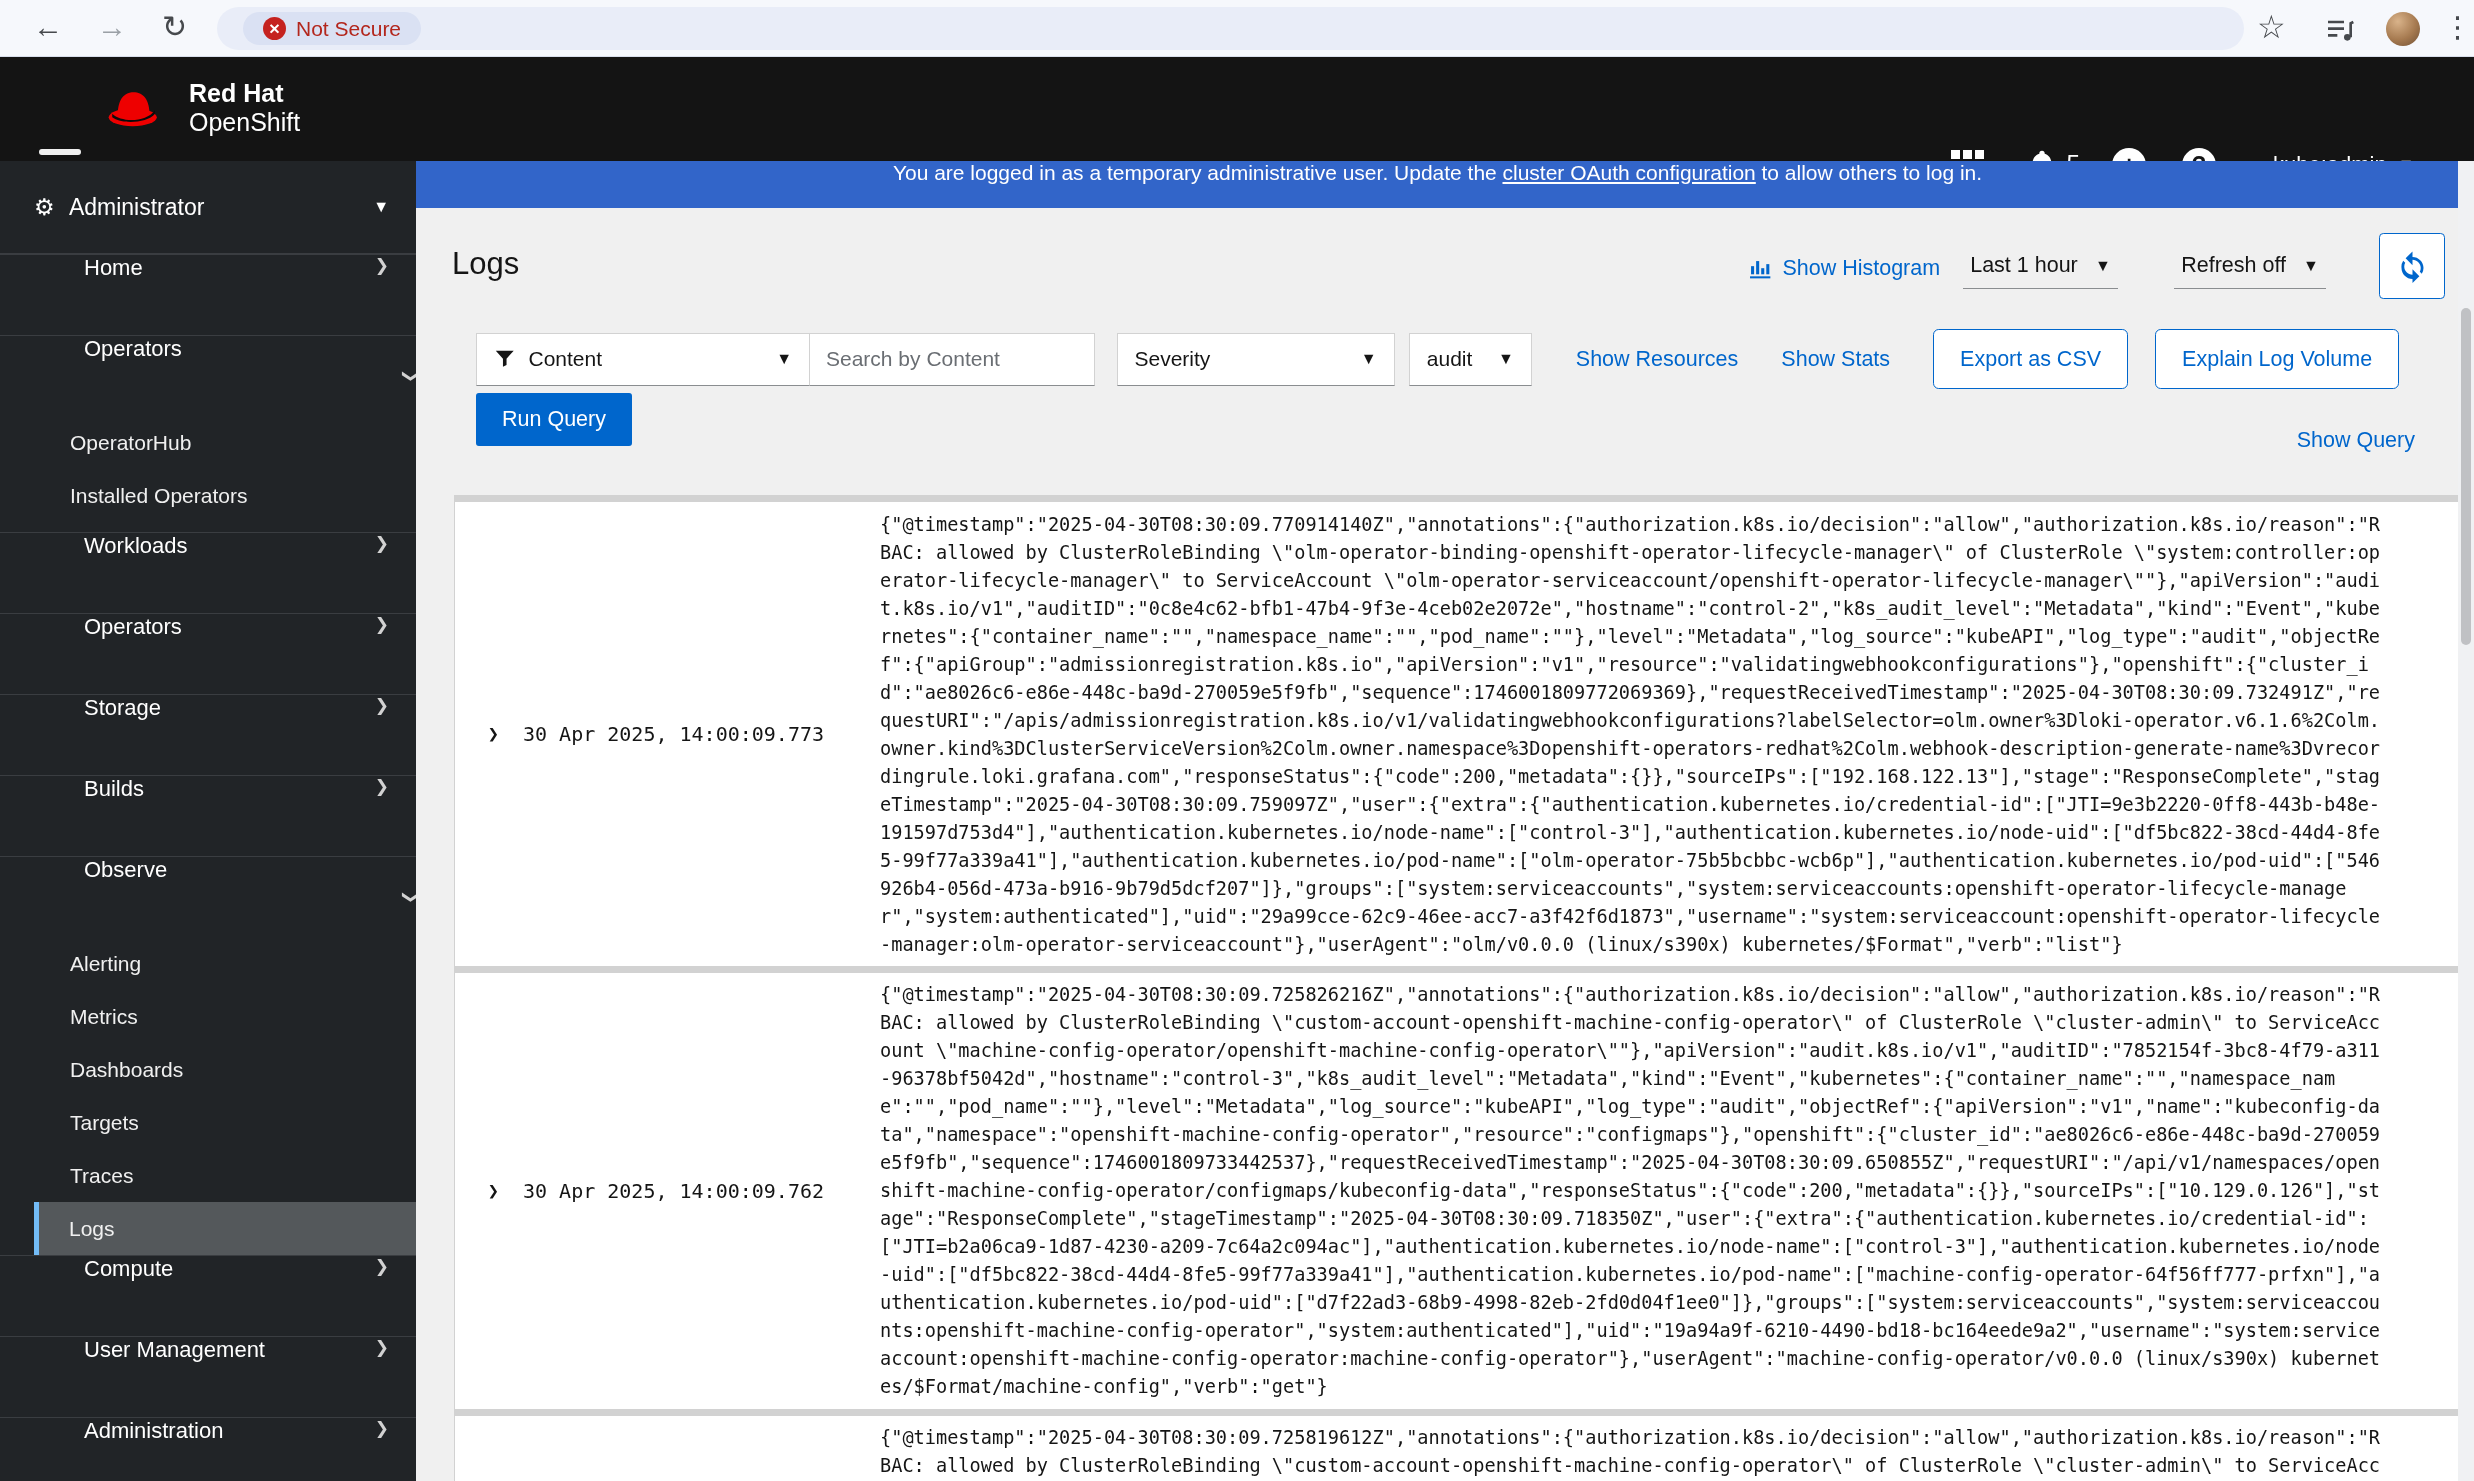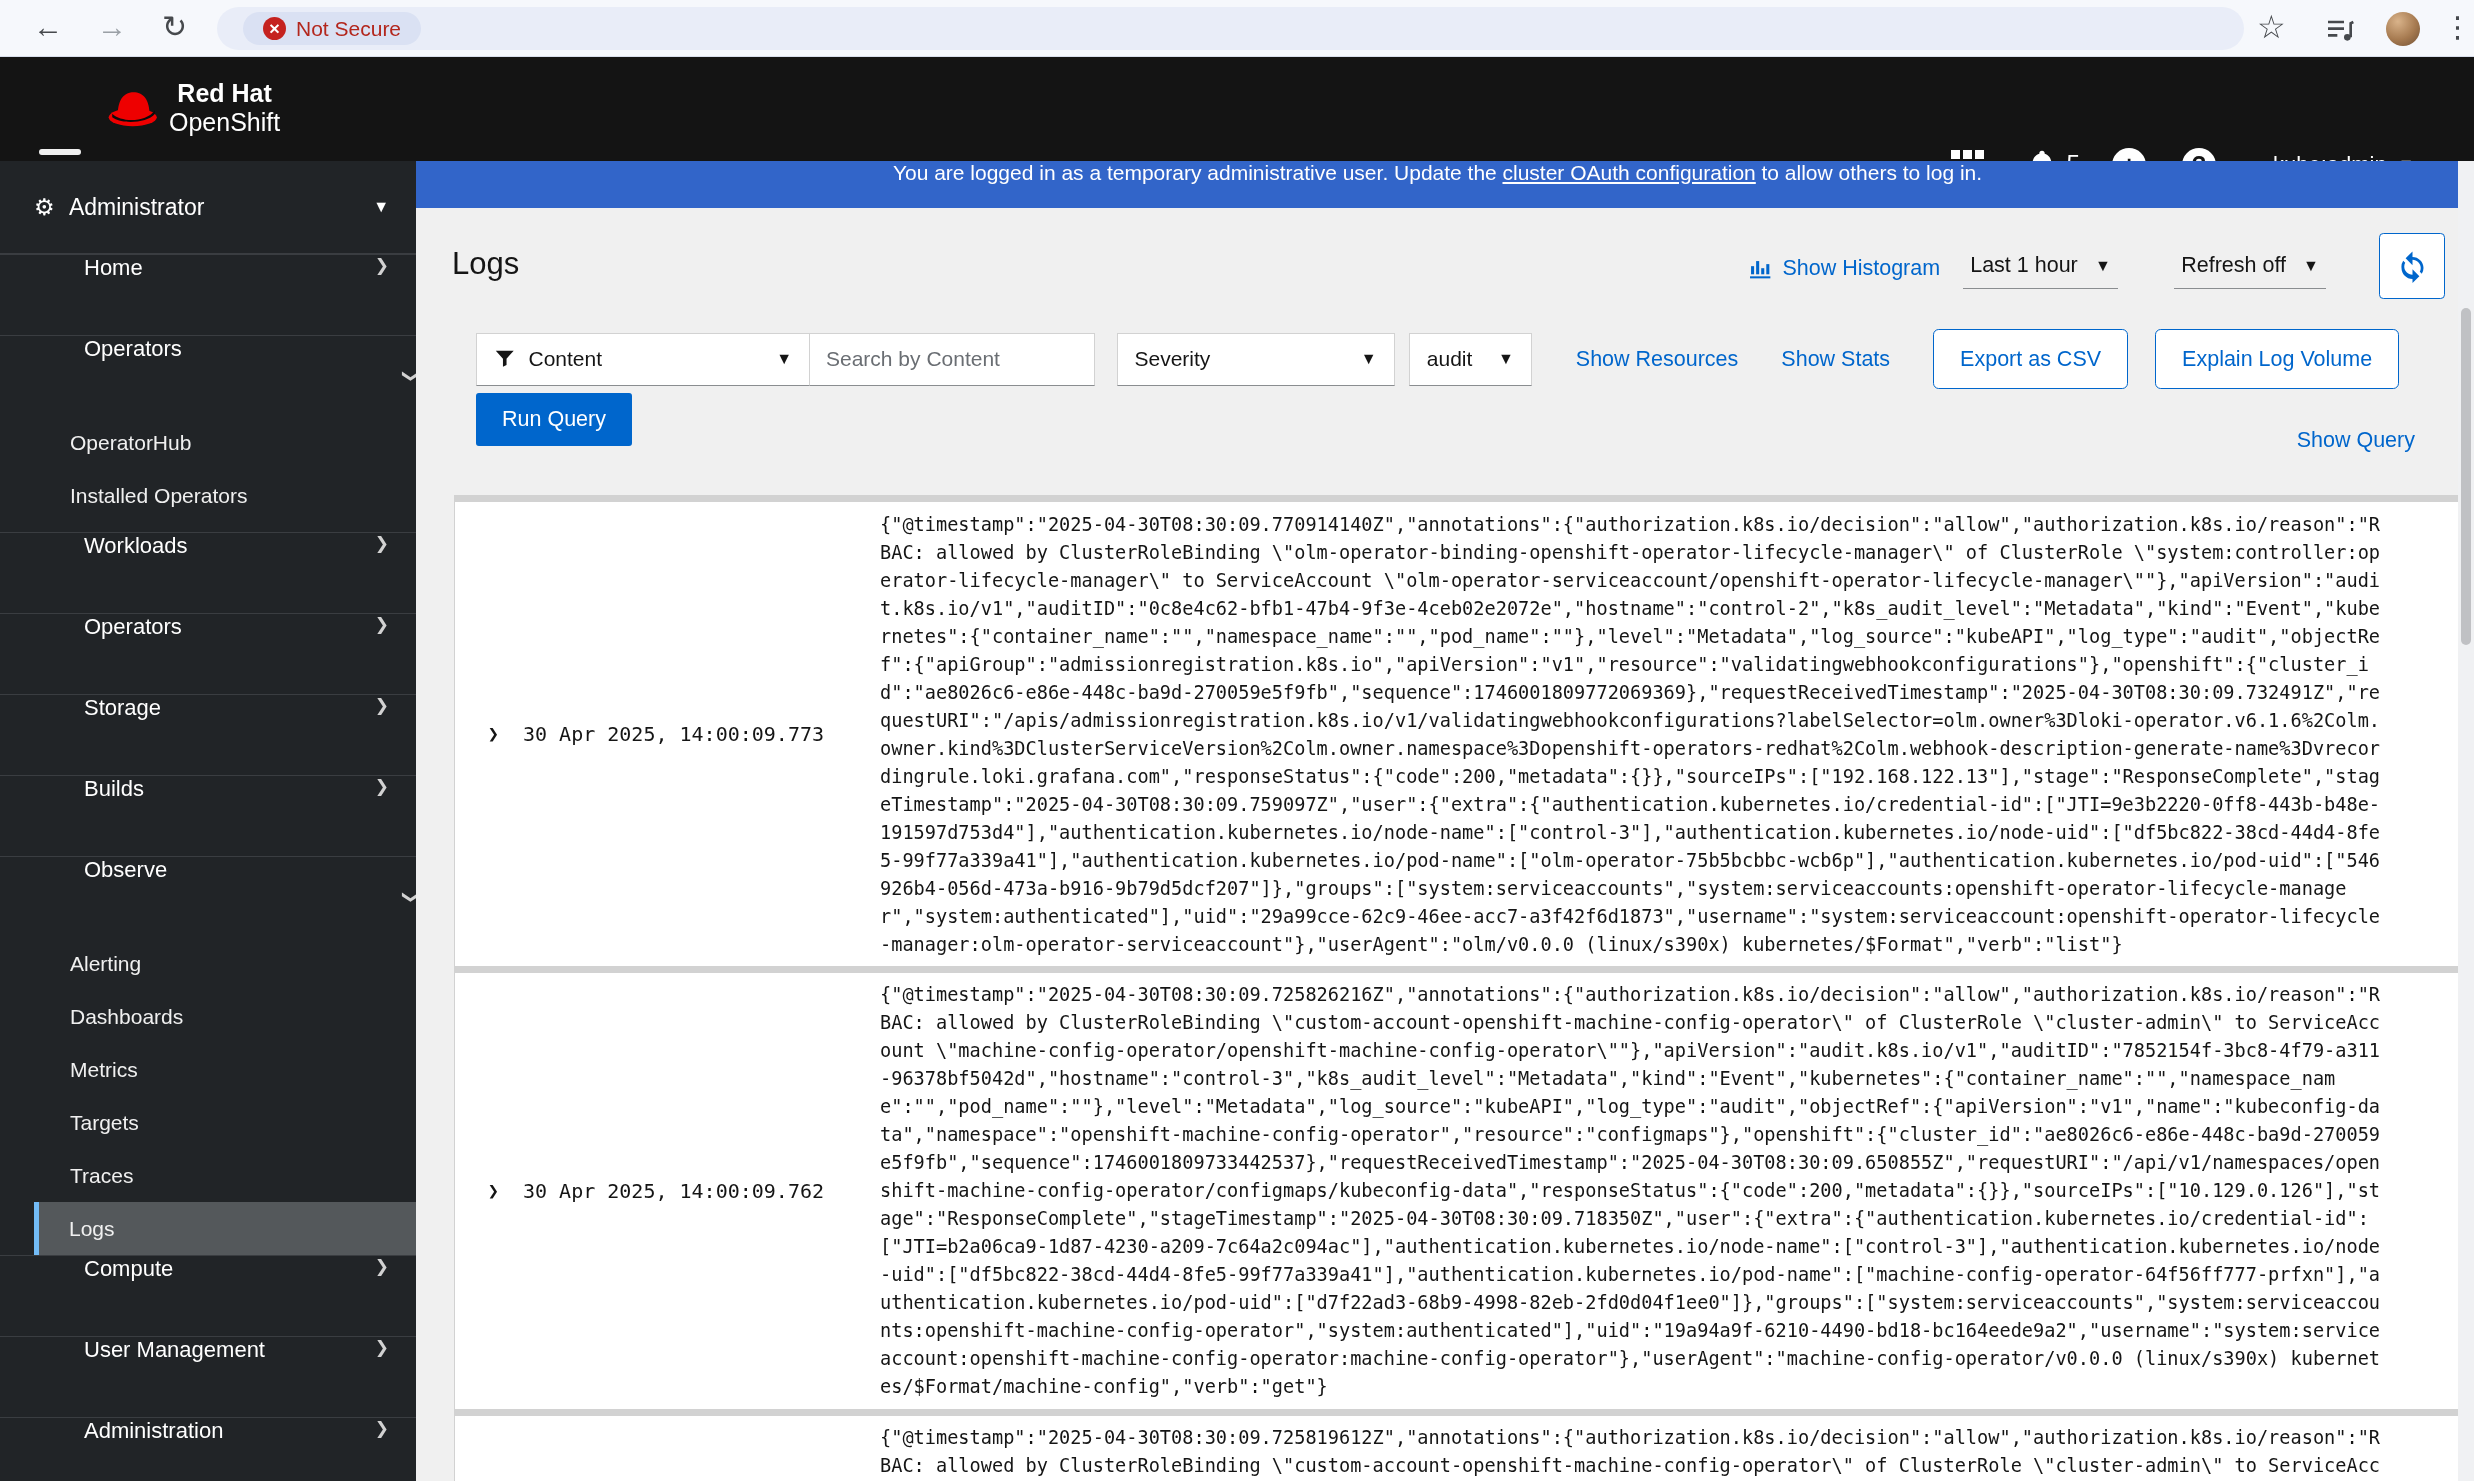--- a/index.html
+++ b/index.html
@@ -21,21 +21,21 @@
   .url-scheme { color:#c0281d; text-decoration:line-through; }
   .url-host { color:#202124; }
   .url-path { color:#5f6368; }
   #avatar { position:absolute; left:2386px; top:11.5px; width:34px; height:34px; border-radius:50%;
             background:radial-gradient(circle at 35% 28%, #d9b38a 0%, #a67a50 55%, #6e4f33 100%); }
 
   
   #masthead { position:absolute; left:0; top:57px; width:2475px; height:104px; background:#141414; }
   #hamburger { position:absolute; left:39px; top:92px; width:42px; cursor:pointer; }
   #hamburger div { height:5.7px; background:#f0f0f0; border-radius:2.9px; margin-bottom:9.3px; }
-  #brand { position:absolute; left:106px; top:21.5px; display:flex; align-items:center; gap:6px;text-align:center; }
+  #brand { position:absolute; left:106px; top:21.5px; display:flex; align-items:center; gap:26px; }
   .brand-text { color:#fff; font-size:25px; line-height:29px; }
   .brand-text .b1 { font-weight:bold; }
   .mh-ico { position:absolute; top:91px; color:#fff; }
   #grid-ico { left:1951px; top:93px; width:34px; display:grid;
               grid-template-columns:repeat(3,8.6px); grid-gap:3.6px; }
   #grid-ico span { width:8.6px; height:8.6px; background:#fff; }
   #bell-wrap { left:2026px; display:flex; align-items:center; gap:8.6px; font-size:24.4px; }
   #plus-circ, #q-circ { width:34px; height:34px; border-radius:50%; background:#fff; color:#141414;
                         display:flex; align-items:center; justify-content:center;
                         font-size:24.4px; font-weight:bold; }
@@ -261,24 +261,24 @@
 
   <div class="sb-group">
     <div class="sb-item">
       <span>Observe</span>
       <span class="chev open">❯</span>
     </div>
     <div class="sb-sub">
       <span>Alerting</span>
     </div>
     <div class="sb-sub">
+      <span>Metrics</span>
+    </div>
+    <div class="sb-sub">
       <span>Dashboards</span>
-    </div>
-    <div class="sb-sub">
-      <span>Metrics</span>
     </div>
     <div class="sb-sub">
       <span>Targets</span>
     </div>
     <div class="sb-sub">
       <span>Traces</span>
     </div>
     <div class="sb-sub active">
       <span>Logs</span>
     </div>

